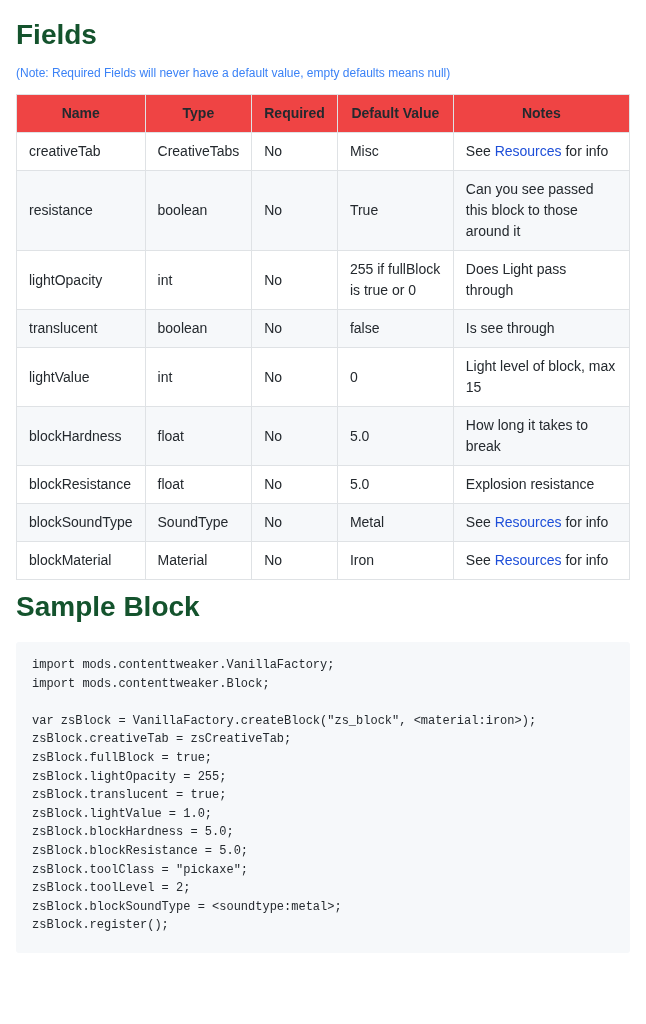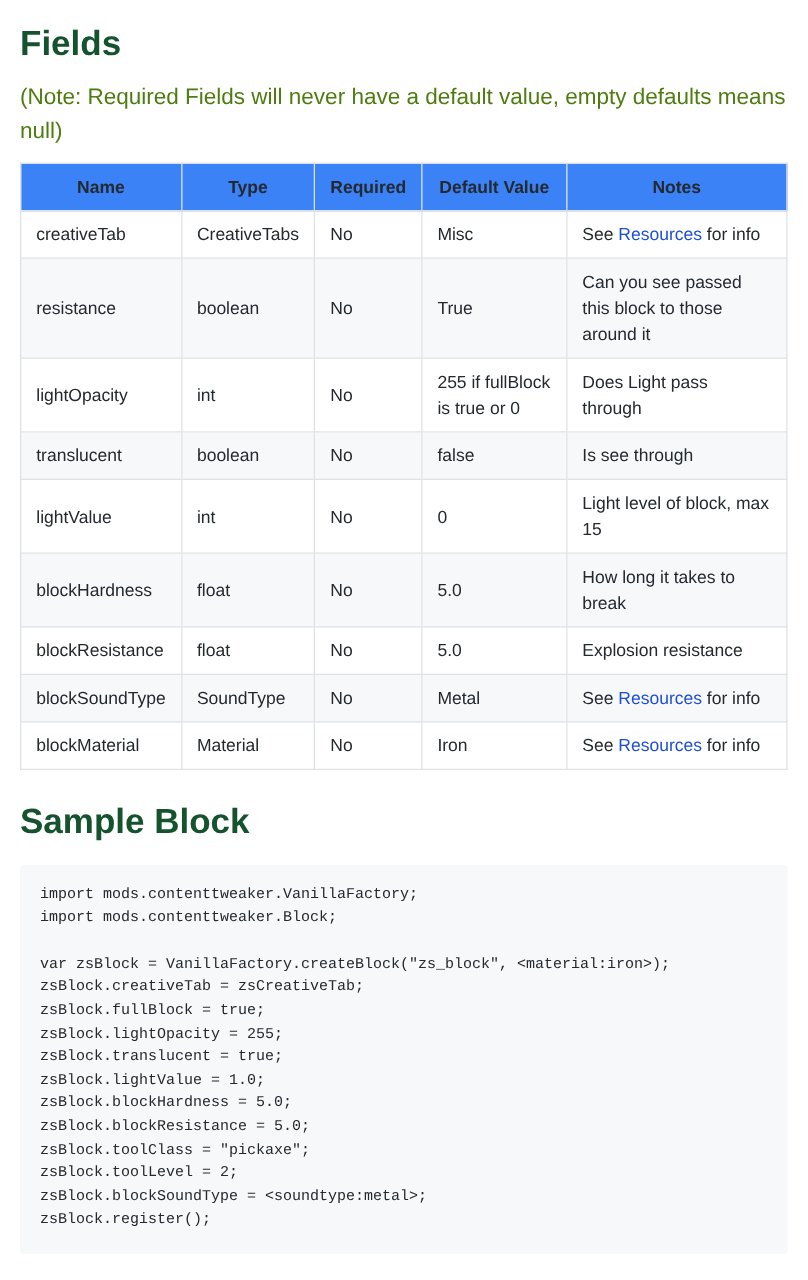--- a/index.html
+++ b/index.html
@@ -11,43 +11,43 @@
     font-size: 14px;
     line-height: 1.5;
     width: 646px;
   }
   h1 {
     font-size: 28px;
     font-weight: 600;
     margin: 0 0 8px 0;
     color: #14532d;
   }
-  h1.second { margin-top: 20px; }
+  h1.second { margin-top: 6px; }
   p.note {
     margin: 8px 0 12px 0;
-    font-size: 18px;
-    color: #4d7c0f;
+    font-size: 12px;
+    color: #3b82f6;
   }
   table {
     width: 100%;
     border-collapse: collapse;
     border: 1px solid #dfe2e5;
     font-size: 14px;
   }
   th, td {
     border: 1px solid #dfe2e5;
     padding: 8px 12px;
     text-align: left;
     vertical-align: middle;
     color: #24292e;
   }
   th {
     font-weight: 600;
     text-align: center;
-    background: #3b82f6;
+    background: #ef4444;
   }
   tbody tr:nth-child(even) { background: #f6f8fa; }
   a.link { color: #1d4ed8; text-decoration: none; }
   pre.code {
     background: #f6f8fa;
     padding: 14px 16px 18px 16px;
     border-radius: 3px;
     font-family: "SFMono-Regular", Consolas, "Liberation Mono", Menlo, monospace;
     font-size: 12px;
     line-height: 1.55;

